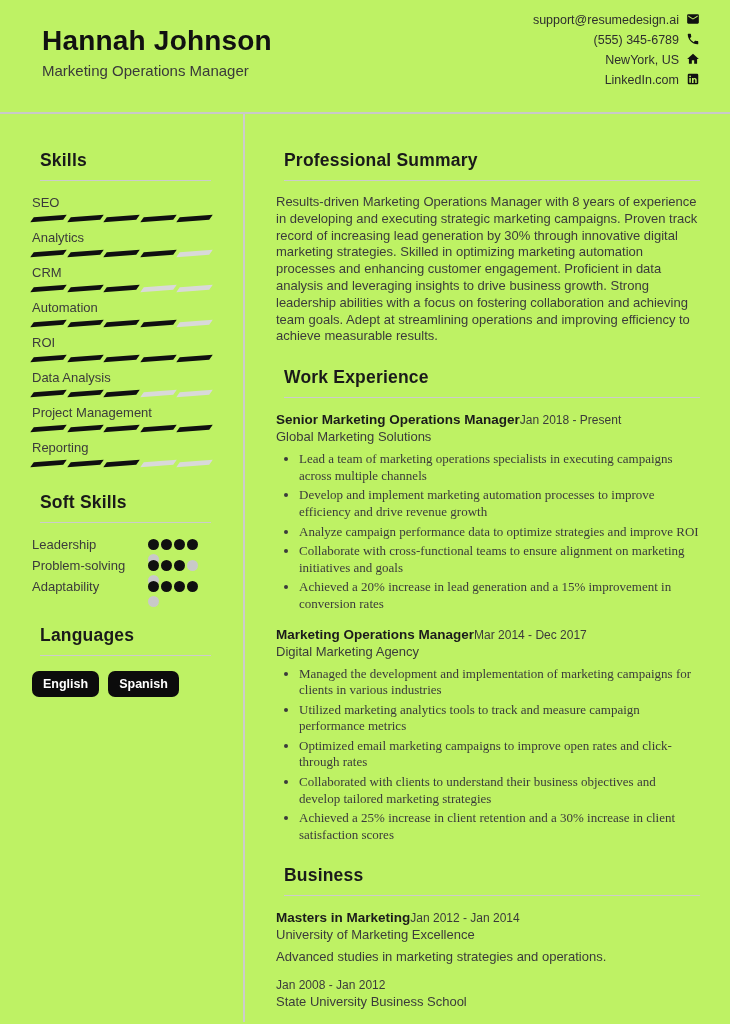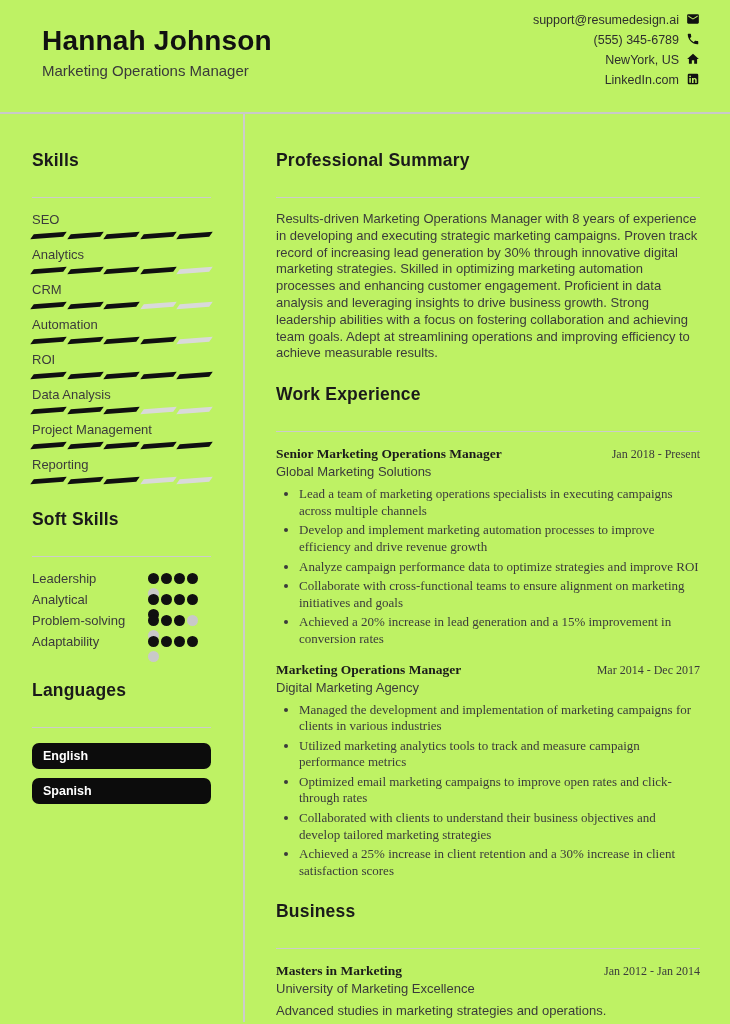--- a/index.html
+++ b/index.html
@@ -13,48 +13,48 @@
   .job-title { font-size:15px; color:#3a3a3a; margin-top:4px; }
   .contact { position:absolute; top:10px; right:30px; text-align:right; }
   .contact-row { display:flex; justify-content:flex-end; align-items:center; gap:7px; height:20px; font-size:12.5px; color:#2e2e2e; }
   .contact-row svg { width:14px; height:14px; fill:#111; flex:0 0 auto; }
 
   
   .content { display:flex; height:908px; }
   .sidebar { width:245px; padding:36px 32px 0 32px; border-right:2px solid #ccc; }
   .main { flex:1; padding:36px 30px 0 31px; }
 
-  h2.section-heading { font-size:17.5px; font-weight:700; color:#1a1a1a; padding-bottom:26px; border-bottom:1px solid #ccc; letter-spacing:.2px; }
+  h2.section-heading { font-size:17.5px; font-weight:700; color:#1a1a1a; padding-bottom:9px; border-bottom:1px solid #ccc; letter-spacing:.2px;margin-left:8px; }
 
   
   .skills-list { margin-top:14px; }
   .skill-item { margin-bottom:9px; }
   .skill-label { font-size:13px; color:#3b3b3b; line-height:16px; }
   .skill-bar { display:flex; gap:4px; margin-top:5px; }
   .seg { flex:1; height:5px; background:#d9d9d9; transform:skew(-35deg,-4deg); }
   .seg.fill { background:#101010; }
 
   
   .section { margin-top:26px; }
   .softskills-list { margin-top:13px; }
   .softskill-row { position:relative; height:21px; }
   .softskill-label { font-size:13px; color:#3b3b3b; line-height:18px; }
   .dots { position:absolute; left:116px; top:3px; width:52px; display:flex; flex-wrap:wrap; column-gap:2px; row-gap:4px; }
   .dot { width:11px; height:11px; border-radius:50%; background:#c9c9c9; flex:0 0 auto; }
   .dot.fill { background:#101010; }
 
   
-  .pills { margin-top:15px; display:flex; gap:9px;flex-direction:column; }
+  .pills { margin-top:15px; display:flex; gap:9px; }
   .pill { background:#0c0c0c; color:#fff; font-size:12.5px; font-weight:700; padding:6px 11px; border-radius:7px; }
 
   
   .summary-text { margin-top:13px; font-size:13px; line-height:16.8px; color:#3b3b3b; }
   .main .section { margin-top:22px; }
   .entry { margin-top:14px; }
-  .entry-head { display:flex; justify-content:space-between; align-items:baseline;font-family:Liberation Serif, serif; }
+  .entry-head { display:flex; align-items:baseline; }
   .entry-title { font-size:13.5px; font-weight:700; color:#1b1b1b; }
   .entry-date { font-size:12px; color:#3b3b3b; white-space:nowrap; }
   .entry-sub { font-size:13px; color:#3b3b3b; margin-top:2px; }
   ul.bullets { margin:7px 0 12px 0; padding-left:23px; }
   ul.bullets li { font-size:13px; line-height:16.6px; color:#3b3b3b; margin-bottom:3px;font-family:Liberation Serif, serif; }
   .entry-desc { font-size:13px; color:#3b3b3b; margin-top:7px; }
   .edu-entry { margin-top:14px; }
 </style>
 </head>
 <body>
@@ -189,30 +189,20 @@
               <div class="softskill-label">Leadership</div>
               <div class="dots">
                 <span class="dot fill"></span>
                 <span class="dot fill"></span>
                 <span class="dot fill"></span>
                 <span class="dot fill"></span>
                 <span class="dot"></span>
               </div>
             </div>
             <div class="softskill-row">
-              <div class="softskill-label">Analytical</div>
-              <div class="dots">
-                <span class="dot fill"></span>
-                <span class="dot fill"></span>
-                <span class="dot fill"></span>
-                <span class="dot fill"></span>
-                <span class="dot fill"></span>
-              </div>
-            </div>
-            <div class="softskill-row">
               <div class="softskill-label">Problem-solving</div>
               <div class="dots">
                 <span class="dot fill"></span>
                 <span class="dot fill"></span>
                 <span class="dot fill"></span>
                 <span class="dot"></span>
                 <span class="dot"></span>
               </div>
             </div>
             <div class="softskill-row">

